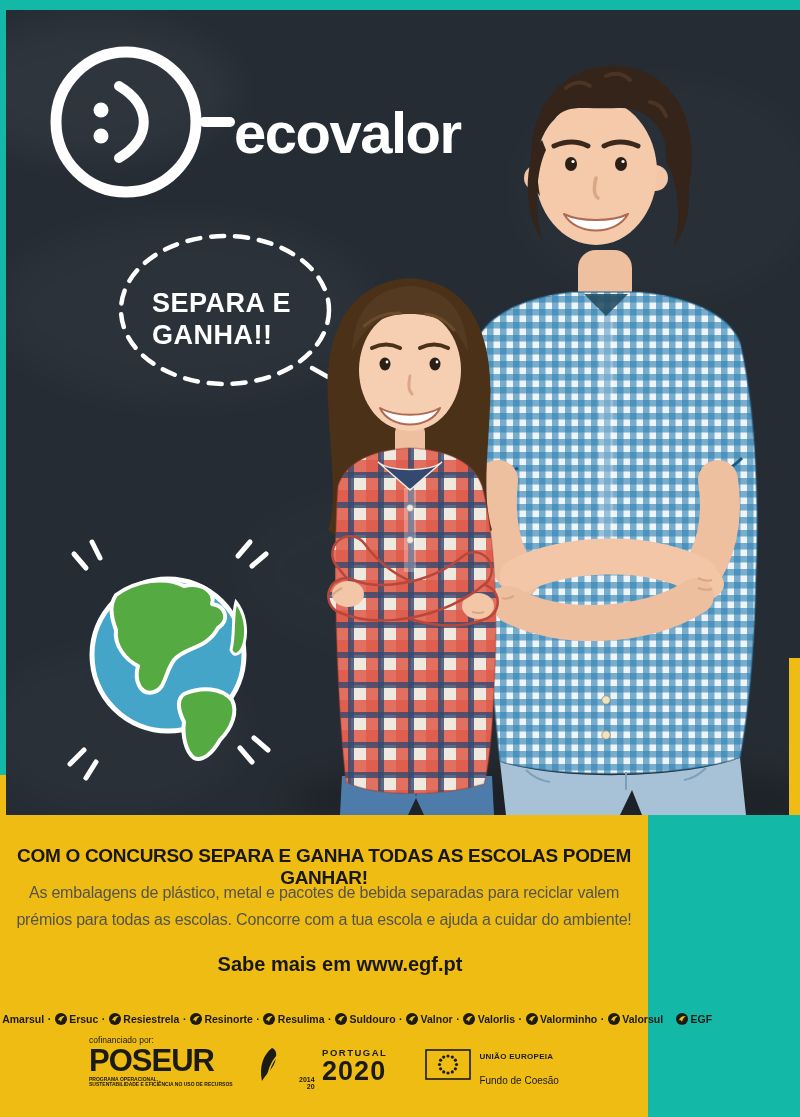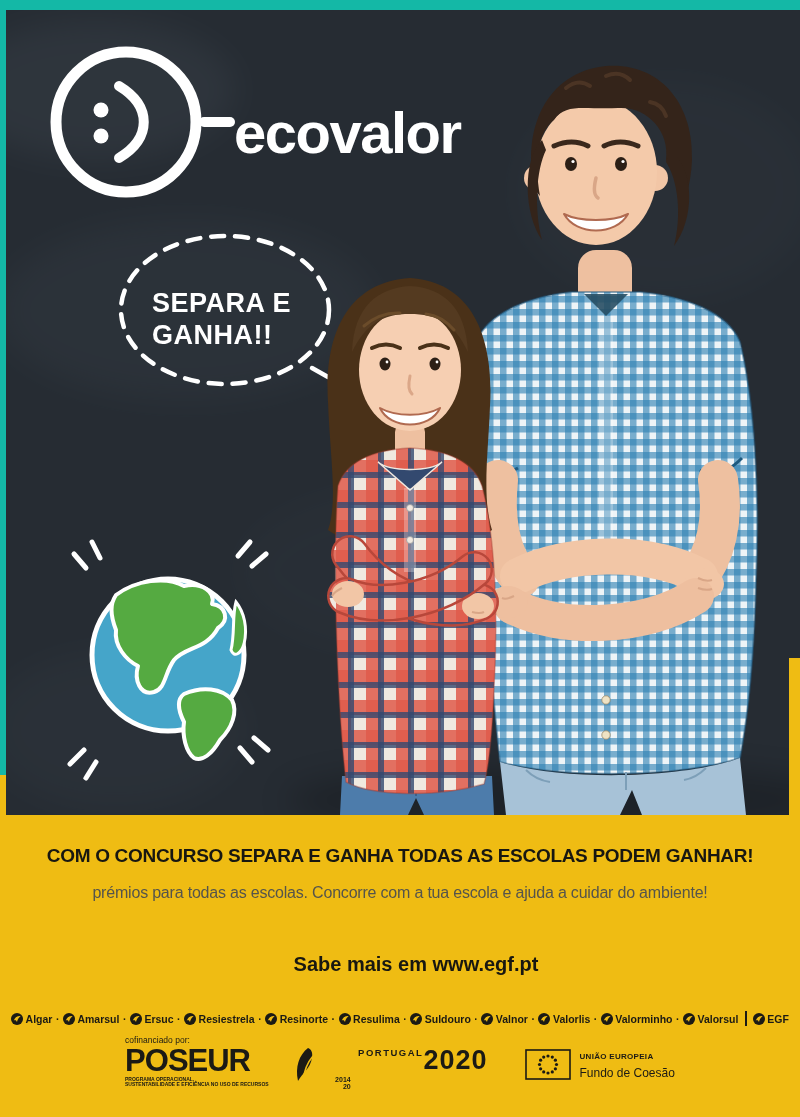--- a/index.html
+++ b/index.html
@@ -9,21 +9,21 @@
 
   
   .photo{position:absolute;left:6px;top:10px;width:794px;height:805px;display:block;}
 
   
   .edge-strip{position:absolute;background:#efbc13;}
   .edge-strip.right{right:0;top:658px;width:11px;height:157px;}
   .edge-strip.left{left:0;top:775px;width:6px;height:40px;}
 
   
-  .band{position:absolute;left:0;top:815px;width:800px;height:302px;background:#efbc13;}
+  .band{position:absolute;left:0;top:815px;width:648px;height:302px;background:#efbc13;}
   .headline{position:absolute;top:30px;left:0;right:0;text-align:center;
             font-size:19px;font-weight:bold;letter-spacing:-0.3px;color:#181711;}
   .bodytext{position:absolute;top:64px;left:0;right:0;text-align:center;
             font-size:16px;line-height:27px;letter-spacing:-0.2px;color:#55544c;}
   .cta{position:absolute;top:138px;left:0;right:0;text-align:center;
        font-size:20px;font-weight:bold;color:#181711;padding-left:32px;}
 
   
   .companies{position:absolute;top:196px;left:0;right:0;display:flex;
              justify-content:center;align-items:center;color:#1b1a15;}
@@ -36,27 +36,27 @@
   .footer{position:absolute;top:220px;left:0;right:0;display:flex;
           justify-content:center;align-items:flex-start;gap:38px;color:#1b1a15;}
   .poseur{width:132px;}
   .cofin{font-size:8.5px;margin-bottom:1px;color:#1b1a15;}
   .poseur-name{font-size:31px;font-weight:900;letter-spacing:-1px;line-height:30px;color:#1b1a15;}
   .poseur-sub{display:flex;align-items:flex-start;}
   .tinywrap{width:210px;transform:scale(.5);transform-origin:left top;}
   .tiny{font-size:10px;line-height:11px;font-weight:bold;color:#1b1a15;white-space:nowrap;}
   .period{margin-left:auto;text-align:right;font-weight:900;font-size:7px;line-height:7px;}
   .pt2020{display:flex;align-items:flex-start;gap:5px;margin-top:12px;}
-  .pt2020 .col{display:flex;flex-direction:row;margin-left:36px;}
+  .pt2020 .col{display:flex;flex-direction:column;margin-left:36px;}
   .pt-top{font-size:9.5px;font-weight:bold;letter-spacing:1.5px;}
   .pt-year{font-size:27px;font-weight:600;letter-spacing:1px;line-height:26px;}
   .eu{display:flex;align-items:flex-start;gap:8px;margin-top:14px;}
   .eu .col{display:flex;flex-direction:column;padding-top:3px;}
   .eu-name{font-size:8px;font-weight:bold;letter-spacing:.3px;}
-  .eu-fund{font-size:12px;margin-top:5px;}
+  .eu-fund{font-size:10px;margin-top:14px;}
 </style>
 </head>
 <body>
 
 <div class="poster">
 
   <svg class="photo" viewBox="0 0 794 805">
     <defs>
       <pattern id="gingham" width="13" height="13" patternUnits="userSpaceOnUse">
         <rect width="13" height="13" fill="#eef4f7"></rect>
@@ -209,20 +209,21 @@
       </g>
     </g>
   </svg>
 
   <div class="edge-strip right"></div>
   <div class="edge-strip left"></div>
 
   <div class="band">
     <div class="headline">COM O CONCURSO SEPARA E GANHA TODAS AS ESCOLAS PODEM GANHAR!</div>
     <div class="bodytext">
+      <div>As embalagens de plástico, metal e pacotes de bebida separadas para reciclar valem</div>
       <div>prémios para todas as escolas. Concorre com a tua escola e ajuda a cuidar do ambiente!</div>
     </div>
     <div class="cta">Sabe mais em www.egf.pt</div>
 
     <div class="companies">
         <span class="co">
           <svg width="12" height="12" viewBox="0 0 13 13">
             <circle cx="6.5" cy="6.5" r="6.5" fill="#1b1a15"></circle>
             <path d="M3 8.2 Q5.5 2.5 10.5 3.5 Q7.5 5 6.5 9.8 Q5 6.5 3 8.2 Z" fill="#efbc13"></path>
           </svg>

